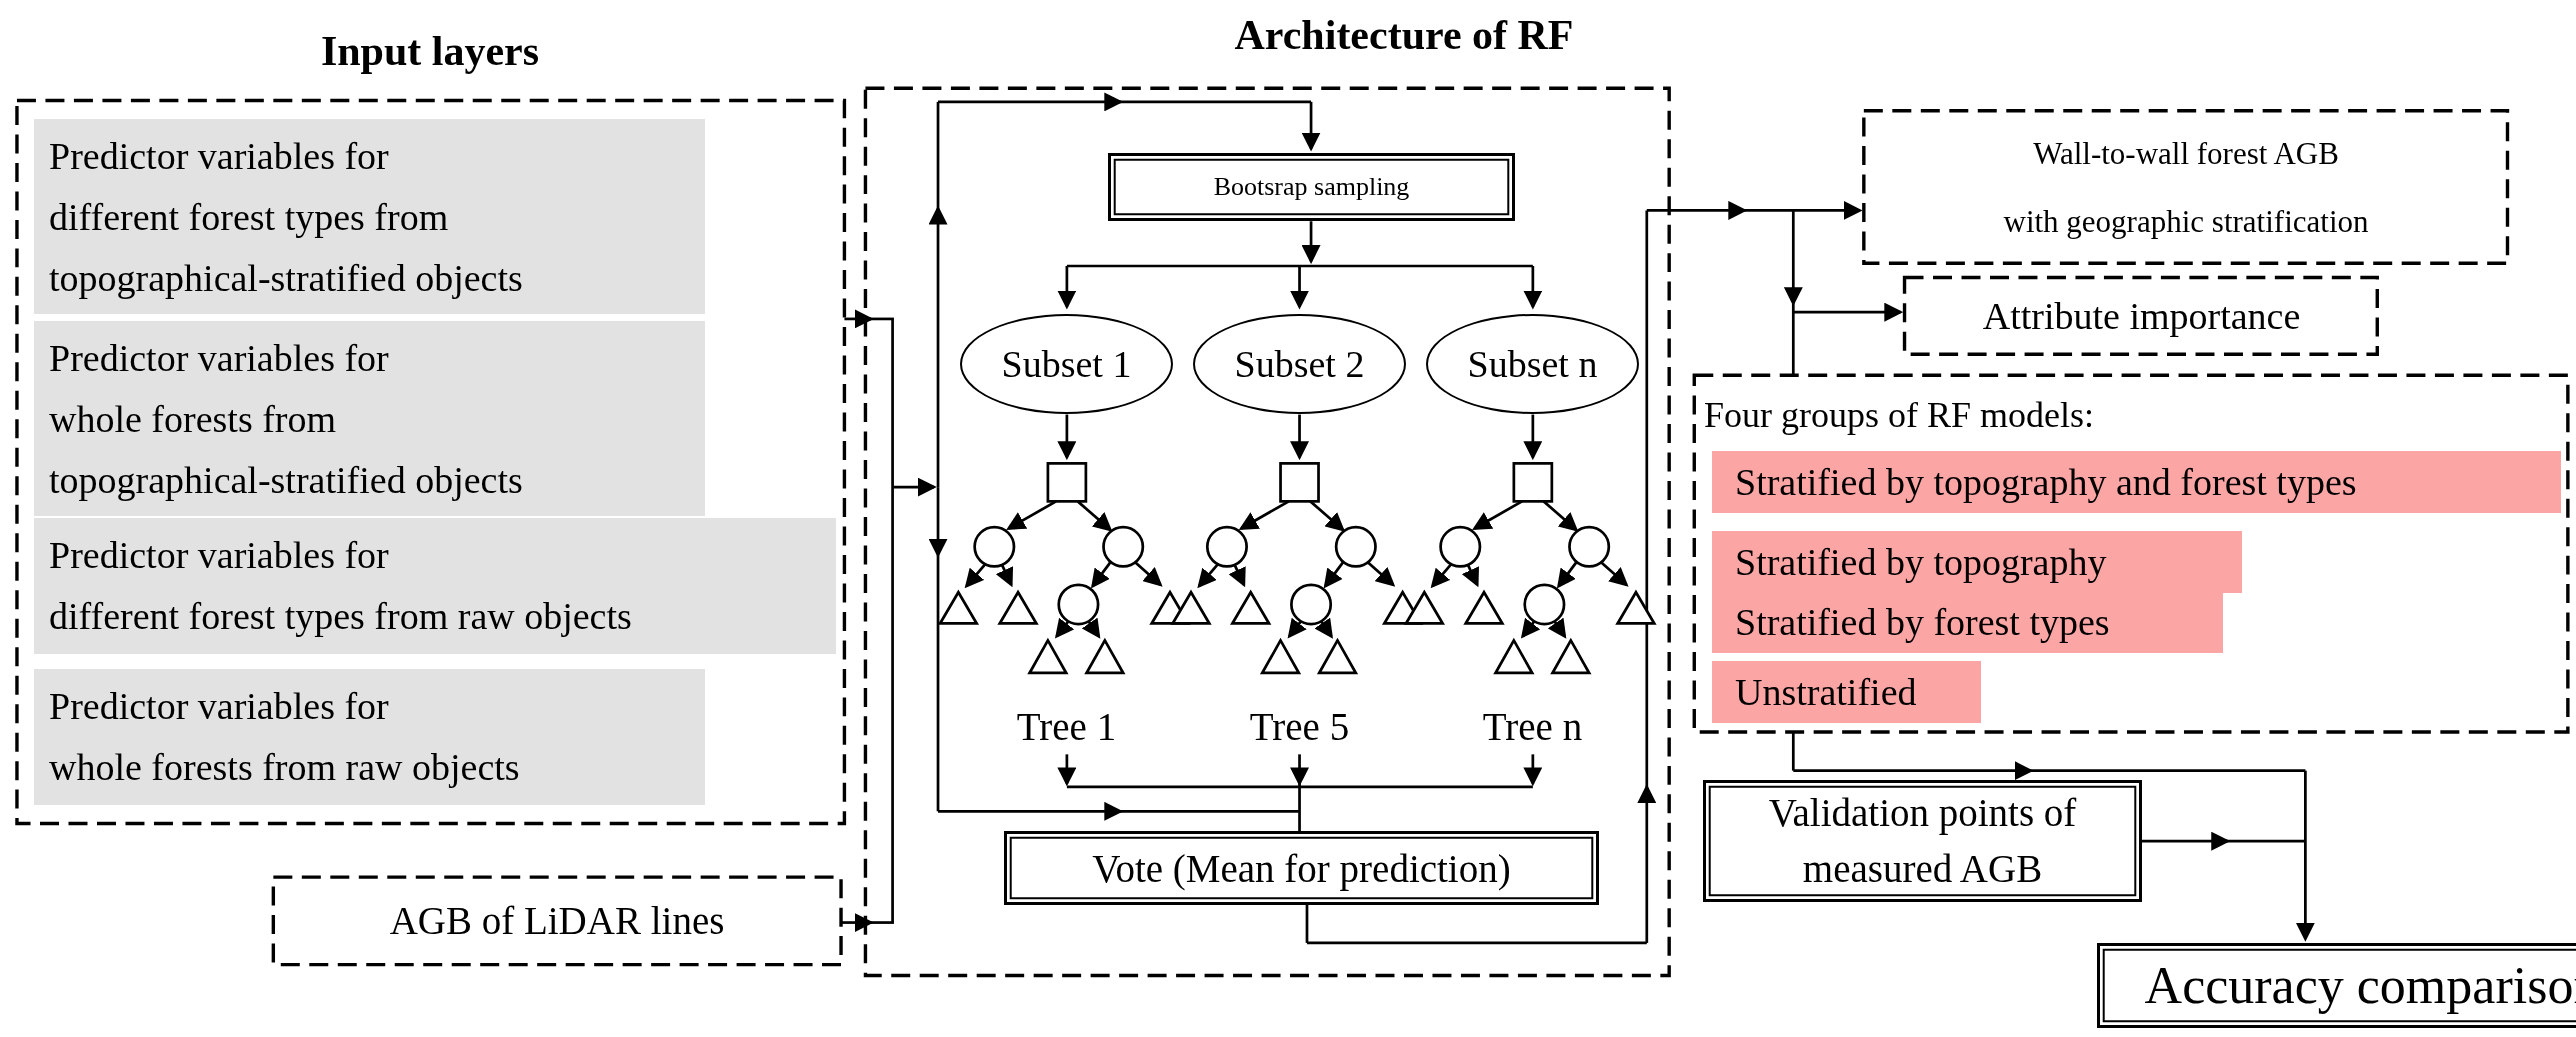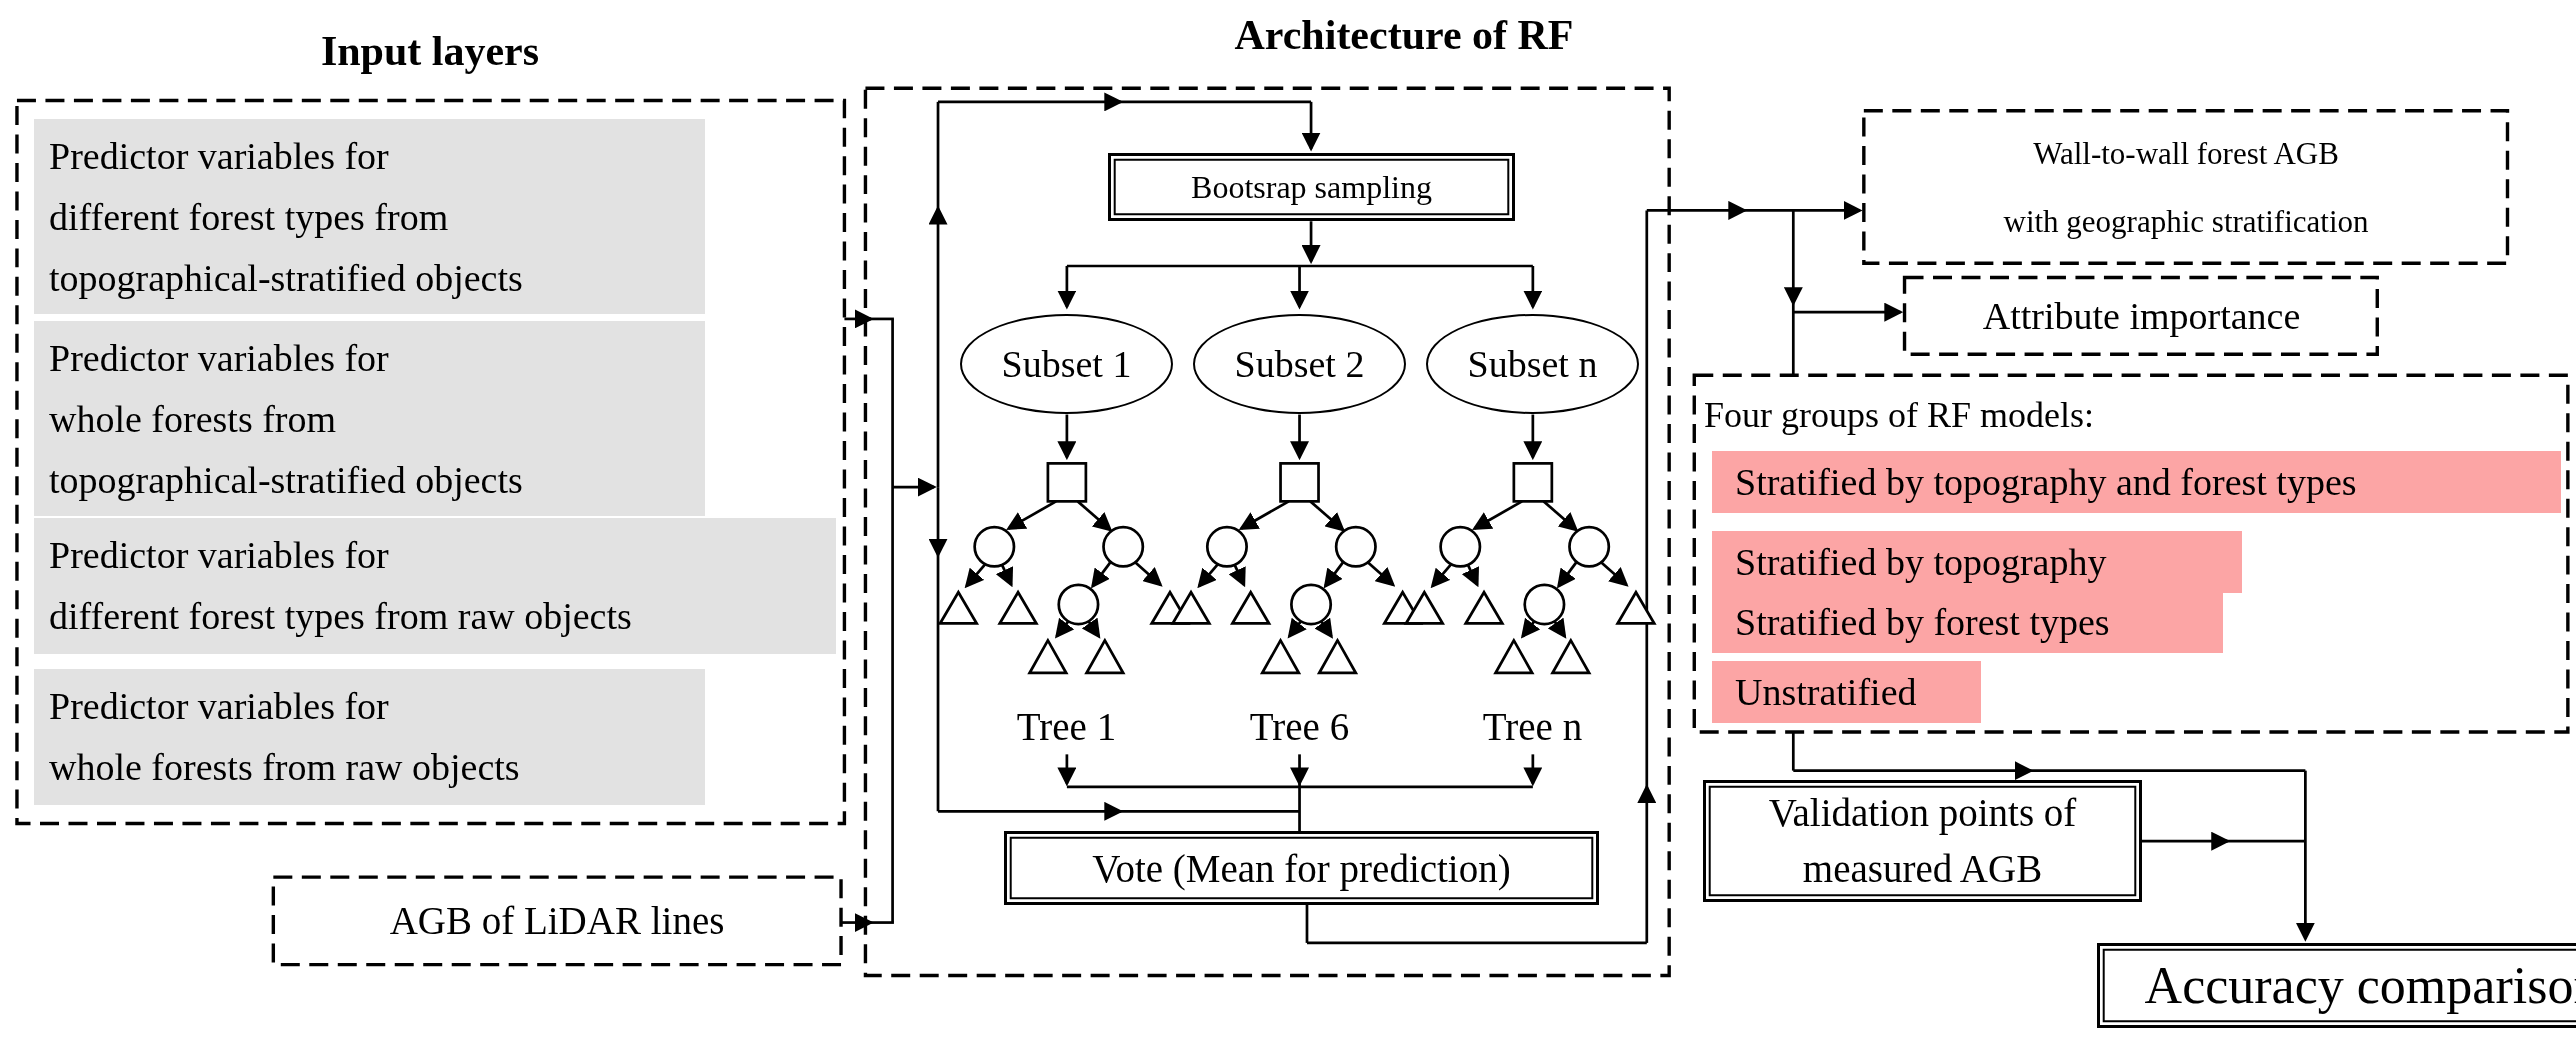--- a/index.html
+++ b/index.html
@@ -120,28 +120,28 @@
   <div class="abs gblock" style="left:34px;top:321px;width:671px;height:195px;">Predictor variables for
 whole forests from
 topographical-stratified objects</div>
   <div class="abs gblock" style="left:34px;top:518px;width:802px;height:136px;">Predictor variables for
 different forest types from raw objects</div>
   <div class="abs gblock" style="left:34px;top:669px;width:671px;height:136px;">Predictor variables for
 whole forests from raw objects</div>
 
   <div class="abs cfl" style="left:273px;top:877px;width:568px;height:87px;font-size:39px;">AGB of LiDAR lines</div>
 
-  <div class="abs cfl solidbox" style="left:1108px;top:153px;width:407px;height:68px;font-size:32px;">Bootsrap sampling</div>
+  <div class="abs cfl solidbox" style="left:1108px;top:153px;width:407px;height:68px;font-size:26px;">Bootsrap sampling</div>
 
   <div class="abs cfl ellipse" style="left:960px;top:314px;">Subset 1</div>
   <div class="abs cfl ellipse" style="left:1193px;top:314px;">Subset 2</div>
   <div class="abs cfl ellipse" style="left:1426px;top:314px;">Subset n</div>
 
   <div class="abs tlabel" style="left:958px;top:704px;width:217px;">Tree 1</div>
-  <div class="abs tlabel" style="left:1191px;top:704px;width:217px;">Tree 6</div>
+  <div class="abs tlabel" style="left:1191px;top:704px;width:217px;">Tree 5</div>
   <div class="abs tlabel" style="left:1424px;top:704px;width:217px;">Tree n</div>
 
   <div class="abs cfl solidbox" style="left:1004px;top:831px;width:595px;height:74px;font-size:39px;">Vote (Mean for prediction)</div>
 
   <div class="abs cfl ml" style="left:1864px;top:111px;width:644px;height:153px;font-size:31px;line-height:68px;">Wall-to-wall forest AGB
 with geographic stratification</div>
 
   <div class="abs cfl" style="left:1905px;top:277px;width:473px;height:77px;font-size:38px;">Attribute importance</div>
 
   <div class="abs" style="left:1704px;top:385px;width:746px;font-size:36px;line-height:61px;white-space:nowrap;">Four groups of RF models:</div>

